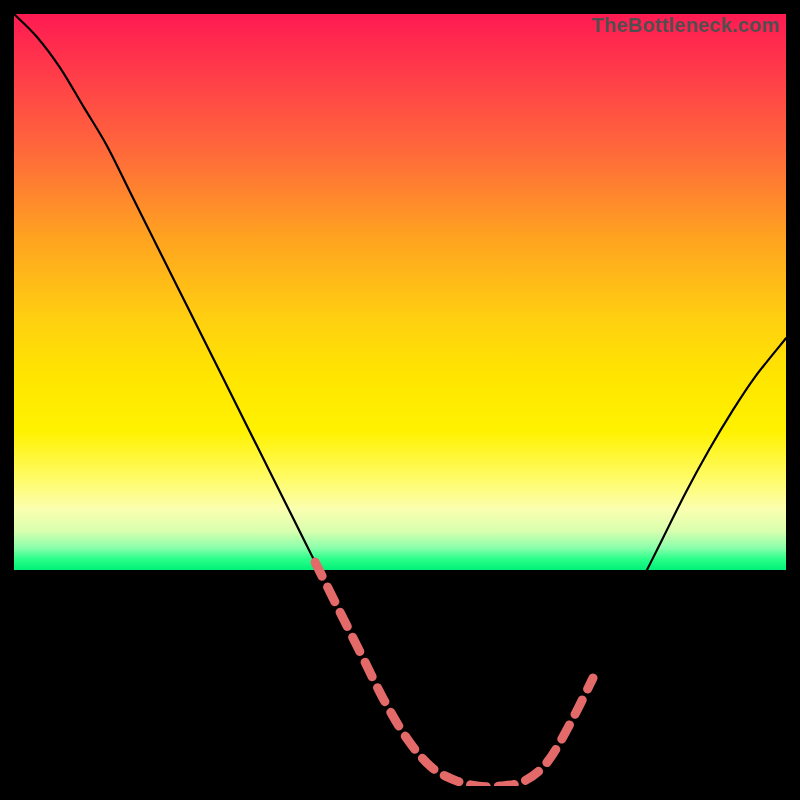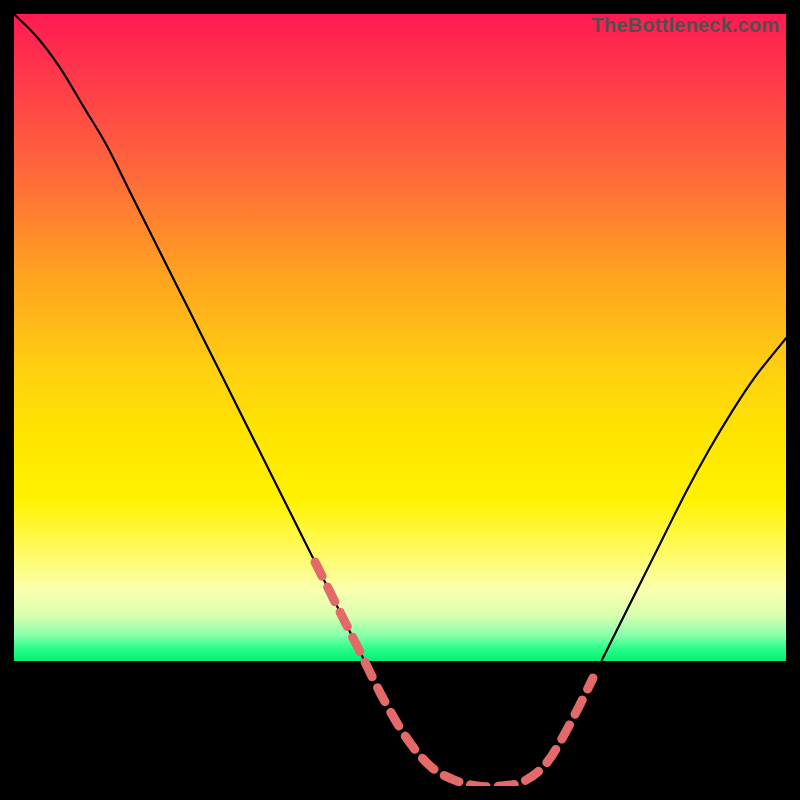--- a/index.html
+++ b/index.html
@@ -8,21 +8,21 @@
     position: relative;
     width: 800px;
     height: 800px;
     background: #000;
   }
   .plot-area {
     position: absolute;
     left: 14px;
     top: 14px;
     width: 772px;
-    height: 647px;
+    height: 556px;
     background: linear-gradient(to bottom,
       #ff1a52 0%,
       #ff3a4a 10%,
       #ff6a3a 25%,
       #ffa220 40%,
       #ffd010 55%,
       #ffe500 65%,
       #fff200 75%,
       #fffb60 83%,
       #fbffb0 89%,

